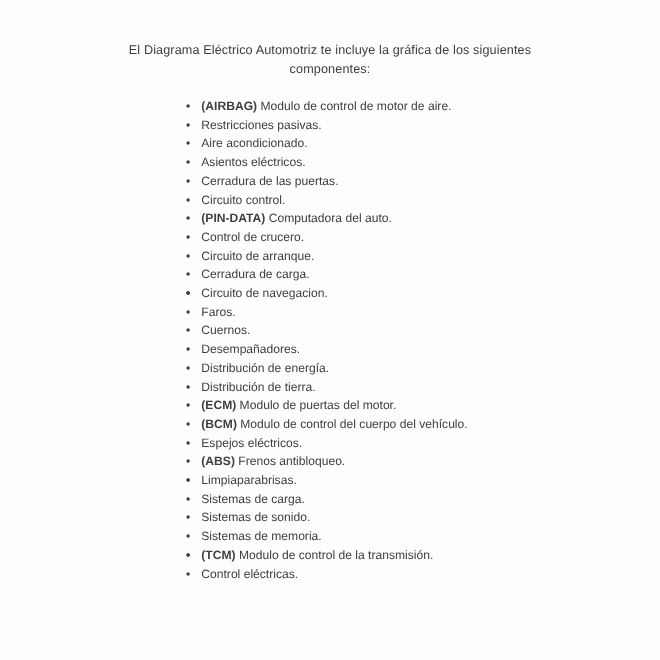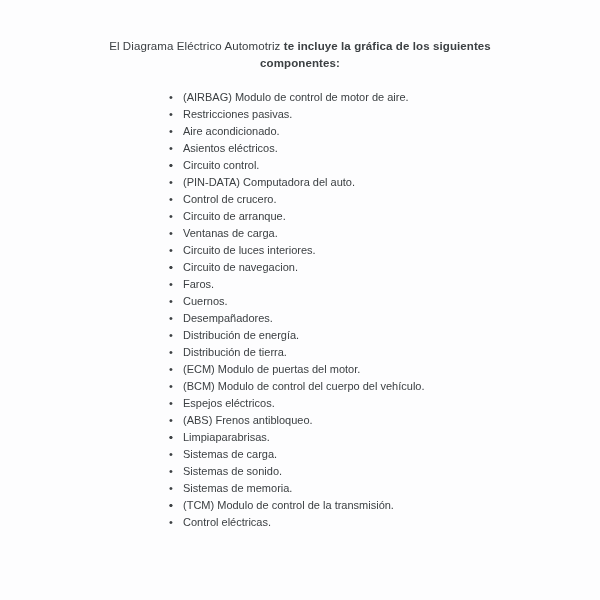--- a/index.html
+++ b/index.html
@@ -22,21 +22,21 @@
   }
   .doc-title {
     width: 400px;
     margin: 38px auto 0 auto;
     text-align: center;
     font-size: 11.5px;
     line-height: 17px;
     letter-spacing: 0.1px;
   }
   .doc-title strong {
-    font-weight: 700;
+    font-weight: 400;
     margin-top: 12px;
   }
   .component-list {
     margin: 17px 0 0 169px;
     padding: 0;
     list-style: none;
     font-size: 11px;
     line-height: 17px;
   }
   .component-list li {
@@ -46,40 +46,40 @@
   }
   .component-list .bullet {
     position: absolute;
     left: 0;
     top: 0;
     width: 10px;
     text-align: left;
     color: #3c4043;
   }
   .component-list strong {
-    font-weight: 400;
+    font-weight: 700;
   }
 </style>
 </head>
 <body>
 
 <div class="page">
   <p class="doc-title"><span>El Diagrama Eléctrico Automotriz </span><strong>te incluye la gráfica de los siguientes componentes:</strong></p>
   <ul class="component-list">
       <li><span class="bullet">•</span><strong>(AIRBAG) </strong><span>Modulo de control de motor de aire.</span></li>
       <li><span class="bullet">•</span><span>Restricciones pasivas.</span></li>
       <li><span class="bullet">•</span><span>Aire acondicionado.</span></li>
       <li><span class="bullet">•</span><span>Asientos eléctricos.</span></li>
-      <li><span class="bullet">•</span></li>
+      <li><span class="bullet">•</span><span>Cerradura de las puertas.</span></li>
       <li><span class="bullet">•</span><span>Circuito control.</span></li>
       <li><span class="bullet">•</span><strong>(PIN-DATA) </strong><span>Computadora del auto.</span></li>
       <li><span class="bullet">•</span><span>Control de crucero.</span></li>
       <li><span class="bullet">•</span><span>Circuito de arranque.</span></li>
-      <li><span class="bullet">•</span><span>Ventanas de carga.</span></li>
-      <li><span class="bullet">•</span><span>Circuito de luces interiores.</span></li>
+      <li><span class="bullet">•</span><span>Cerradura de carga.</span></li>
+      <li><span class="bullet">•</span></li>
       <li><span class="bullet">•</span></li>
       <li><span class="bullet">•</span><span>Circuito de navegacion.</span></li>
       <li><span class="bullet">•</span><span>Faros.</span></li>
       <li><span class="bullet">•</span><span>Cuernos.</span></li>
       <li><span class="bullet">•</span><span>Desempañadores.</span></li>
       <li><span class="bullet">•</span><span>Distribución de energía.</span></li>
       <li><span class="bullet">•</span><span>Distribución de tierra.</span></li>
       <li><span class="bullet">•</span><strong>(ECM) </strong><span>Modulo de puertas del motor.</span></li>
       <li><span class="bullet">•</span><strong>(BCM) </strong><span>Modulo de control del cuerpo del vehículo.</span></li>
       <li><span class="bullet">•</span><span>Espejos eléctricos.</span></li>

